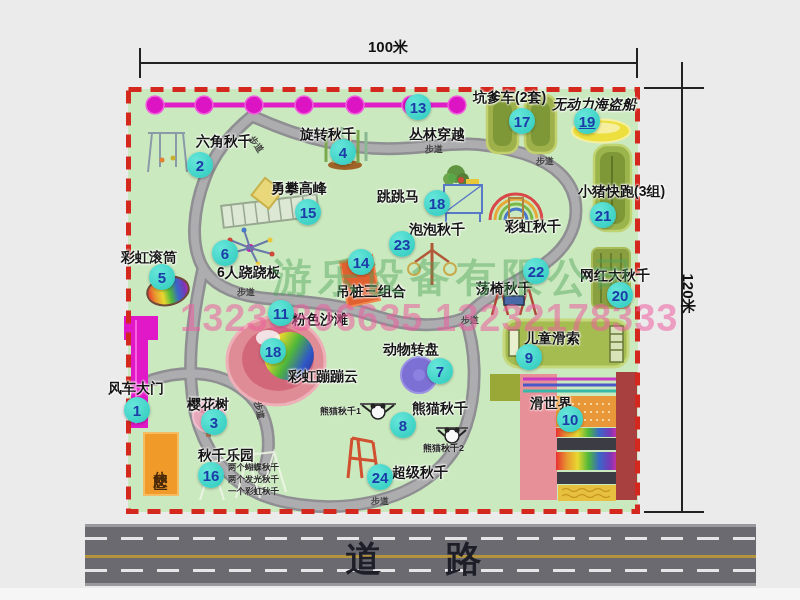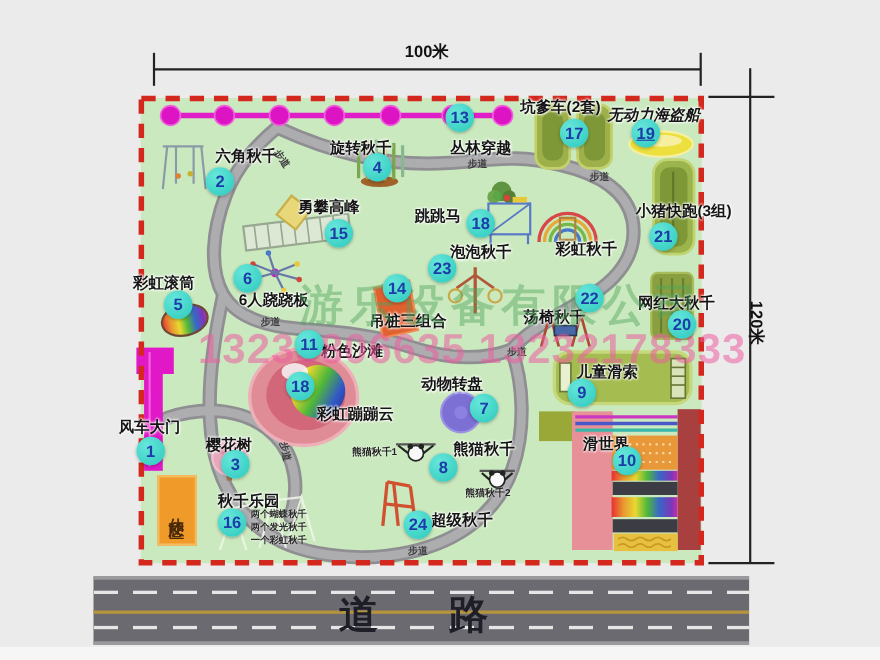--- a/index.html
+++ b/index.html
@@ -22,21 +22,21 @@
   .pd{position:absolute;font:bold 9px "Liberation Sans",sans-serif;color:#3c3c3c;white-space:nowrap;z-index:5;}
   .notes{position:absolute;font:bold 8.5px "Liberation Sans",sans-serif;line-height:12px;color:#2a2a2a;z-index:5;
     text-shadow:0 0 2px rgba(255,255,255,.8);}
   .rest-box{position:absolute;left:143px;top:432px;width:36px;height:64px;background:#f09a2a;
     border:2px solid #f6bc62;box-sizing:border-box;z-index:4;display:flex;align-items:center;justify-content:center;}
   .rest-box span{writing-mode:vertical-rl;font:bold 14px "Liberation Sans",sans-serif;color:#4a2a08;letter-spacing:3px;}
   .wm-green{position:absolute;left:272px;top:250px;font:bold 40px "Liberation Sans",sans-serif;
     letter-spacing:6px;color:rgba(80,165,90,.45);z-index:6;white-space:nowrap;}
   .wm-pink{position:absolute;left:180px;top:297px;font:bold 38px "Liberation Sans",sans-serif;
     letter-spacing:1px;color:rgba(236,92,158,.55);z-index:6;white-space:nowrap;}
-  .road{position:absolute;left:85px;top:524px;width:596px;height:62px;background:#6a6a70;
+  .road{position:absolute;left:85px;top:524px;width:671px;height:62px;background:#6a6a70;
     border-top:3px solid #9a9a9e;border-bottom:3px solid #9a9a9e;box-sizing:border-box;z-index:2;}
   .lane{position:absolute;left:0;width:100%;height:3px;
     background:repeating-linear-gradient(90deg,#e6e6e6 0 22px,transparent 22px 36px);}
   .yellow-line{position:absolute;left:0;top:28px;width:100%;height:3px;background:#b5943e;}
   .road-label{position:absolute;left:0;right:0;top:8px;text-align:center;
     font:bold 36px "Liberation Sans",sans-serif;color:#1e1e28;letter-spacing:14px;white-space:pre;}
   .bottom-strip{position:absolute;left:0;top:588px;width:800px;height:12px;background:#f6f6f6;z-index:1;}
 </style>
 </head>
 <body>

